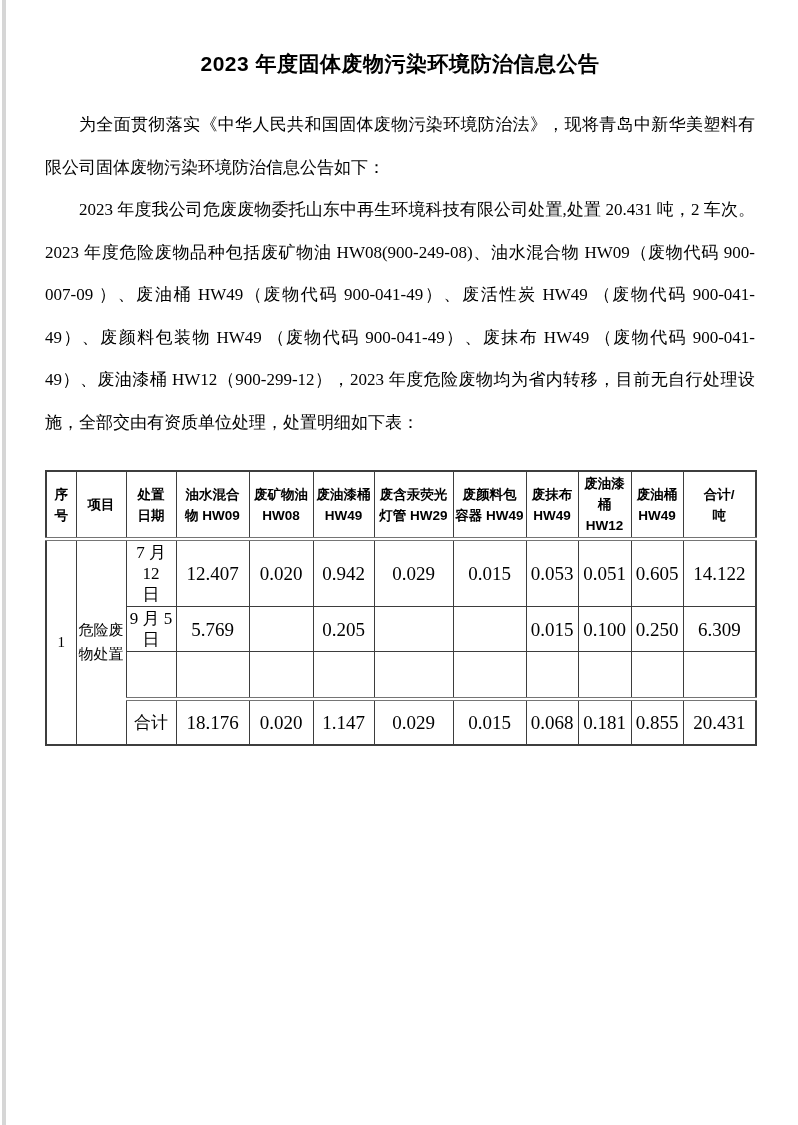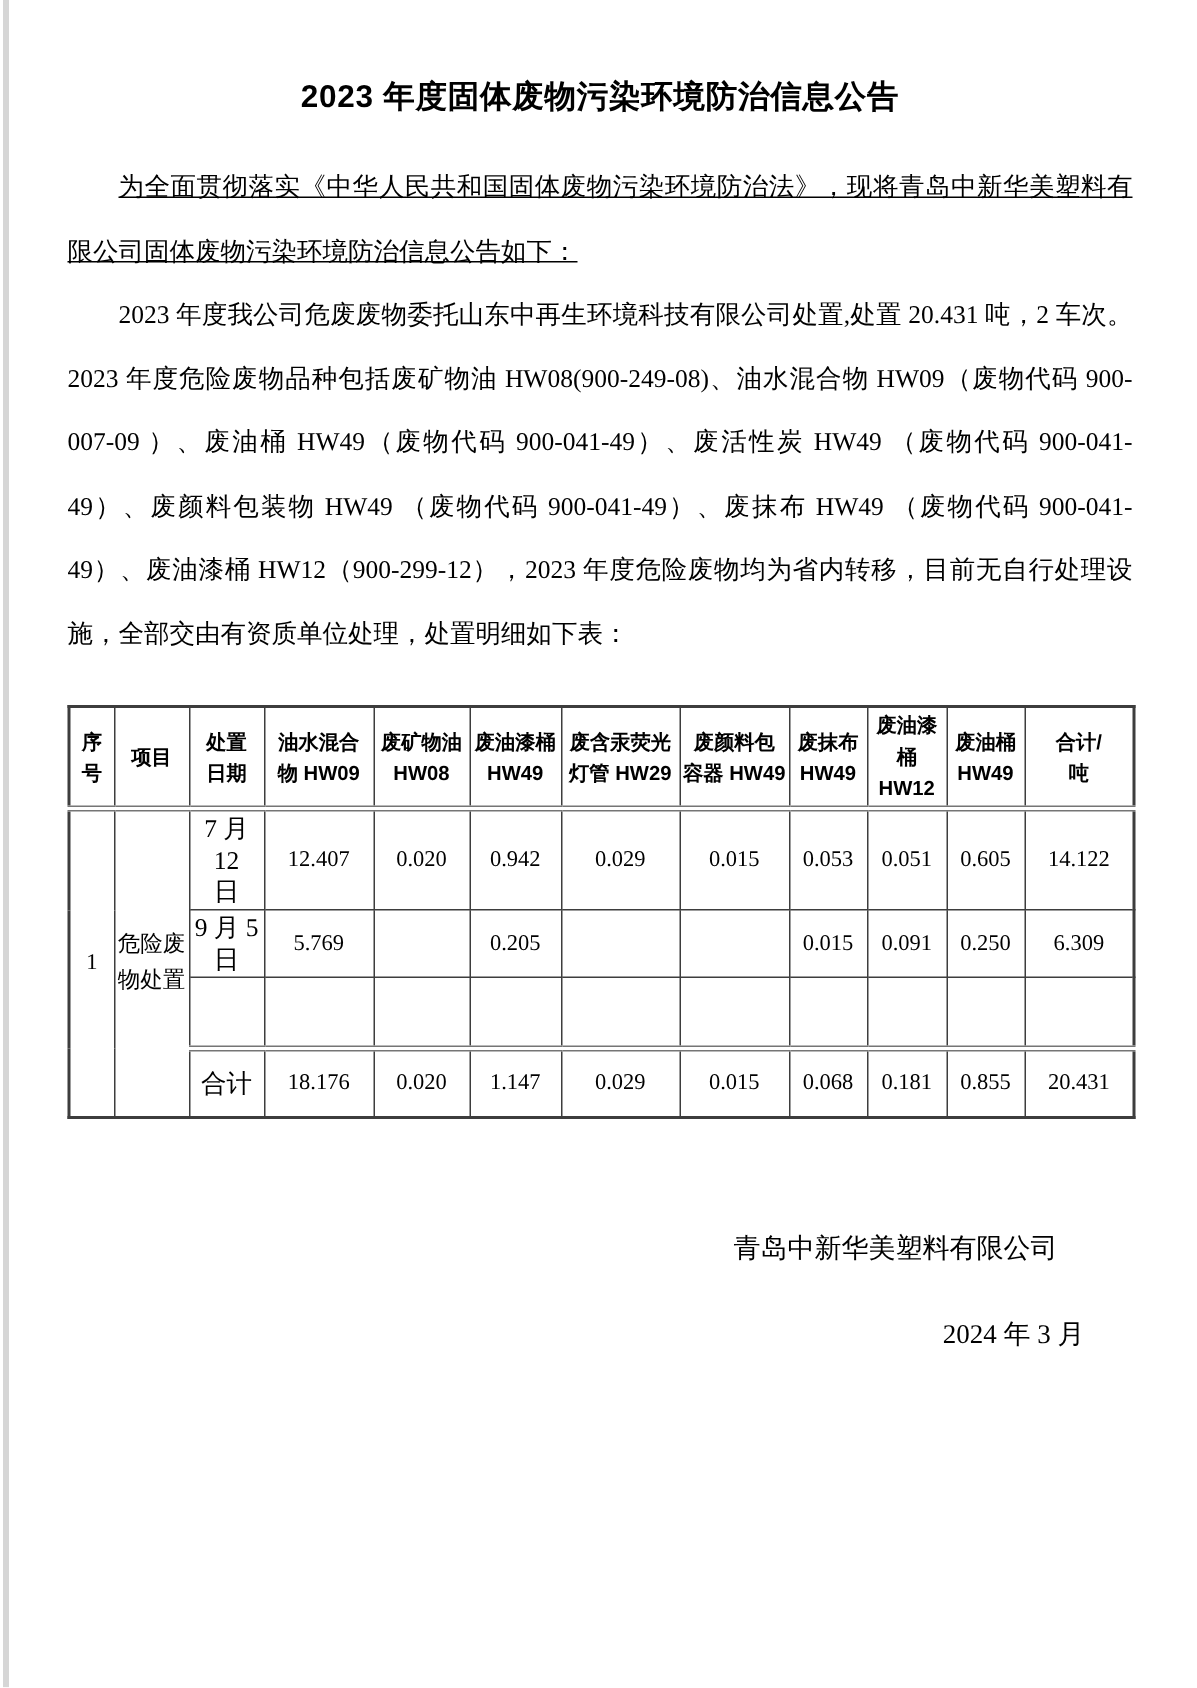--- a/index.html
+++ b/index.html
@@ -29,21 +29,21 @@
     font-weight: bold;
     font-family: "Liberation Sans", sans-serif;
     letter-spacing: 0.5px;
   }
   .para {
     font-size: 17px;
     line-height: 42.5px;
     text-align: justify;
     text-indent: 2em;
   }
-  .p1 { margin-top: 26px; text-decoration: underline; }
+  .p1 { margin-top: 26px; }
   table.dtable {
     margin-top: 26px;
     border-collapse: collapse;
     table-layout: fixed;
     width: 710px;
     border: 2px solid #3d3d3d;
   }
   .dtable th, .dtable td {
     border: 1px solid #3d3d3d;
     text-align: center;
@@ -53,21 +53,21 @@
     padding: 1px;
   }
   .dtable th {
     font-family: "Liberation Sans", sans-serif;
     font-weight: bold;
     font-size: 13.5px;
     line-height: 21px;
     height: 50px;
     border-bottom: 4px double #757575;
   }
-  .dtable td { font-size: 15px; line-height: 21px; }
+  .dtable td { font-size: 19px; line-height: 21px; }
   tr.r1 td { height: 45px; }
   tr.r2 td { height: 44px; }
   tr.r3 td { height: 47px; border-bottom: 4px double #757575; }
   tr.r4 td { height: 46px; margin-top: 16px; }
   td.serial-cell, td.project-cell { font-size: 15px; line-height: 24px; border-bottom: 1px solid #3d3d3d !important; }
   td.date-cell { font-size: 17px; }
   .signature-block { margin-top: 74px; font-size: 18px; }
   .sig-company { text-align: right; padding-right: 50px; }
   .sig-date { text-align: right; padding-right: 32px; margin-top: 33px; }
 </style>
@@ -142,21 +142,21 @@
         </tr>
         <tr class="r2">
           <td class="date-cell">9 月 5
 日</td>
           <td>5.769</td>
           <td></td>
           <td>0.205</td>
           <td></td>
           <td></td>
           <td>0.015</td>
-          <td>0.091</td>
+          <td>0.100</td>
           <td>0.250</td>
           <td>6.309</td>
         </tr>
         <tr class="r3">
           <td class="date-cell"></td>
           <td></td>
           <td></td>
           <td></td>
           <td></td>
           <td></td>
@@ -173,19 +173,15 @@
           <td>0.029</td>
           <td>0.015</td>
           <td>0.068</td>
           <td>0.181</td>
           <td>0.855</td>
           <td>20.431</td>
         </tr>
       </tbody>
     </table>
 
-    <div class="signature-block">
-      <div class="sig-company">青岛中新华美塑料有限公司</div>
-      <div class="sig-date">2024 年 3 月</div>
-    </div>
 
   </div>
 </div>
 
 </body></html>

